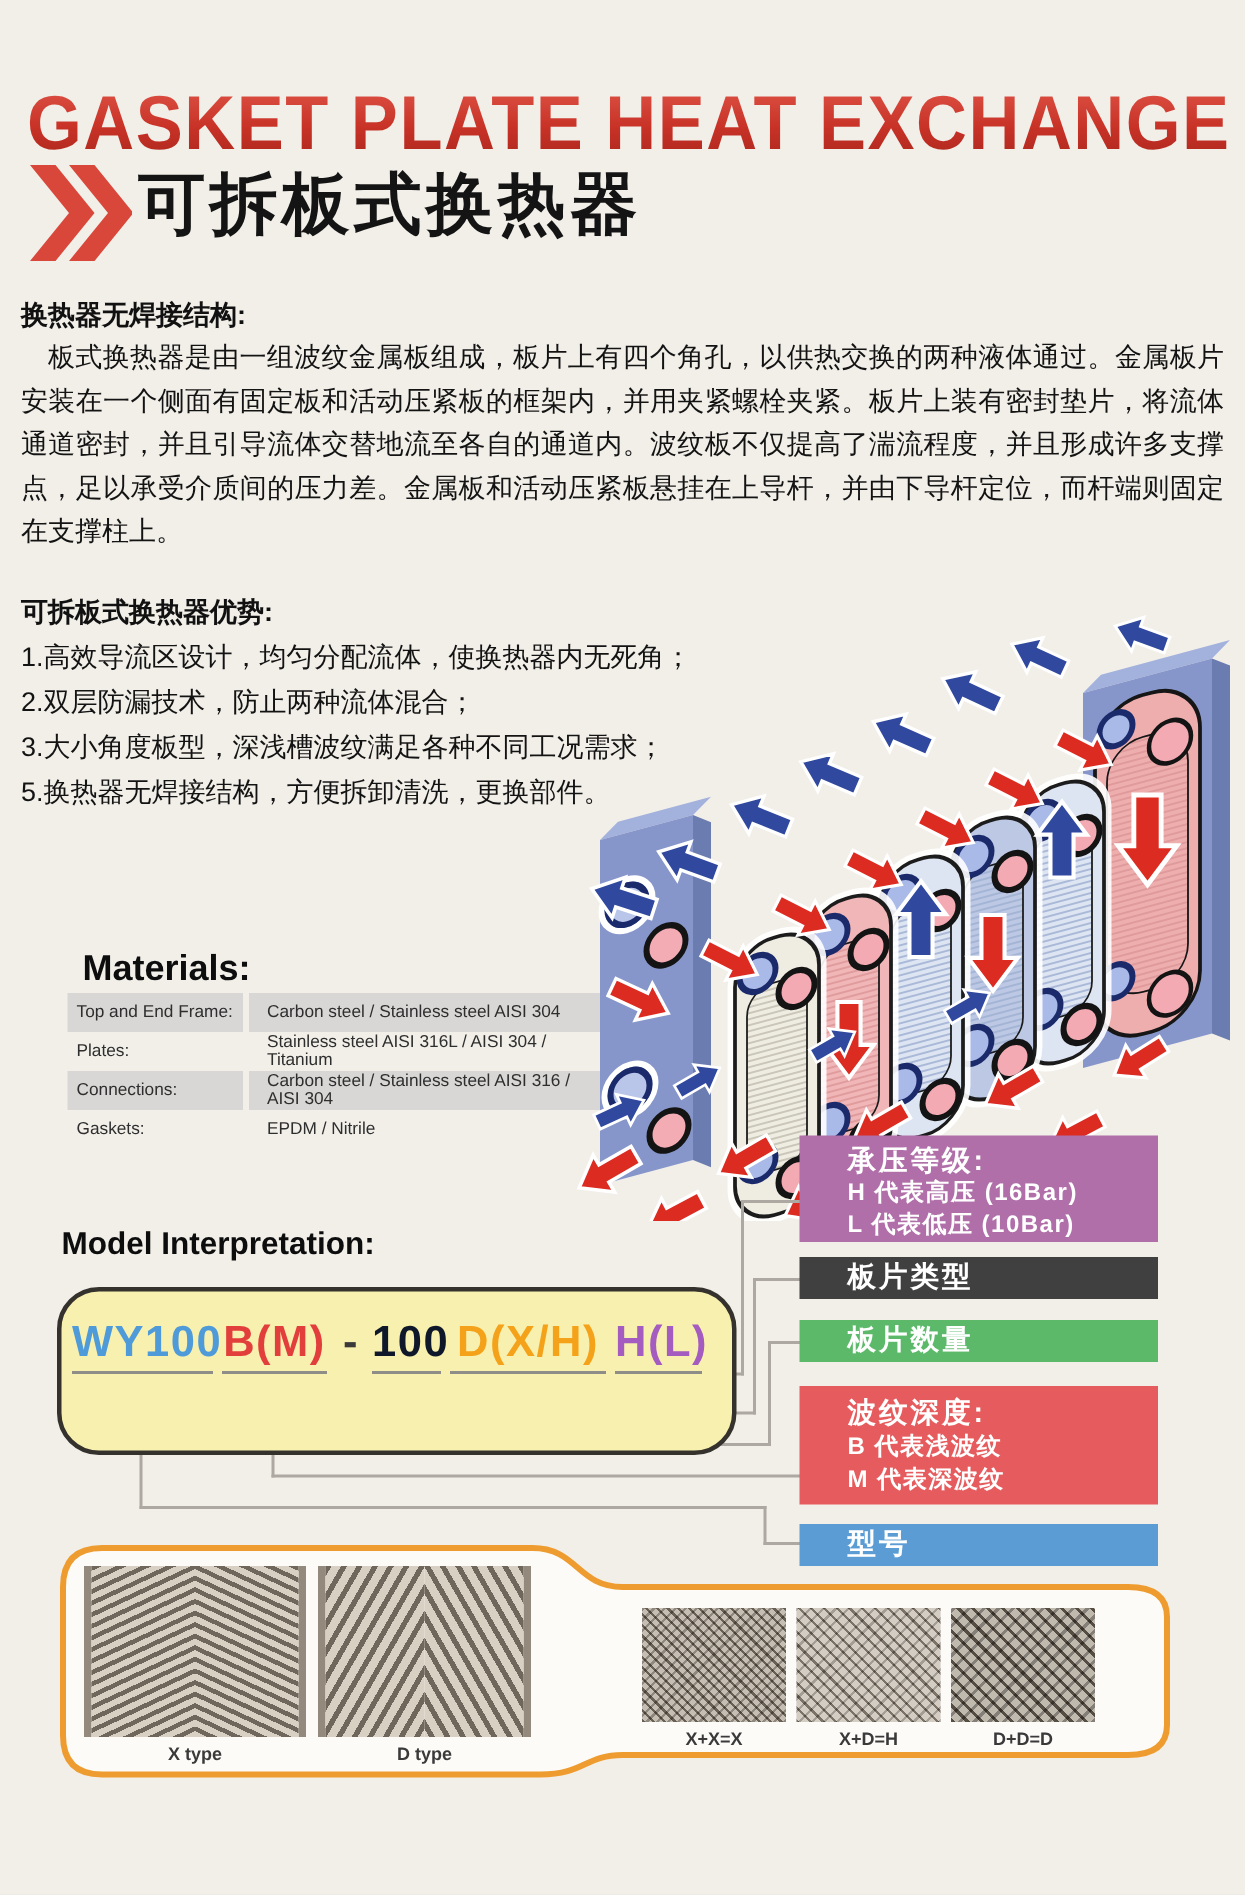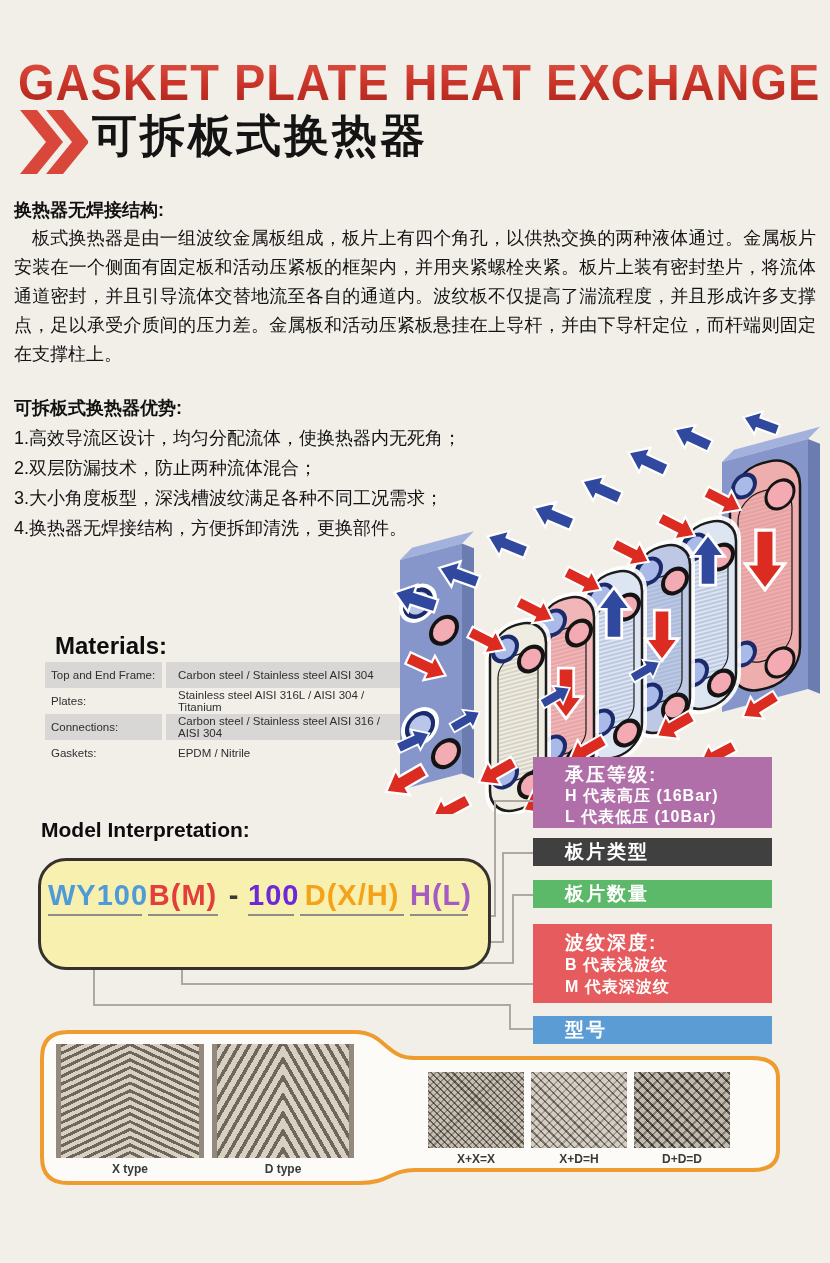--- a/index.html
+++ b/index.html
@@ -26,21 +26,21 @@
   .mat-value{margin-left:4px;flex:1;padding-left:12px;font-size:11.5px;color:#2e2e2e;height:100%;display:flex;align-items:center;}
   
   .model-title{position:absolute;left:41px;top:818px;font-size:21px;font-weight:800;color:#0d0d0d;z-index:3;}
   .model-box{position:absolute;left:38px;top:858px;width:447px;height:106px;background:#f8f0ae;
     border:3px solid #35322d;border-radius:28px;z-index:3;}
   .code{position:absolute;left:48px;top:878px;height:40px;z-index:4;white-space:nowrap;}
   .seg{display:inline-block;text-align:center;font-size:29px;font-weight:800;letter-spacing:1px;
     line-height:34px;padding-bottom:2px;border-bottom:2px solid #8f8d88;vertical-align:top;}
   .seg.nd{border-bottom:none;}
   .s0{width:94px;color:#4f9bd9;} .s1{width:70px;margin-left:6px;color:#e23f3c;}
-  .s2{width:20px;margin-left:6px;color:#3a3a3a;} .s3{width:46px;margin-left:4px;color:#6d28d9;}
+  .s2{width:20px;margin-left:6px;color:#3a3a3a;} .s3{width:46px;margin-left:4px;color:#0f172a;}
   .s4{width:104px;margin-left:6px;color:#f5a21b;} .s5{width:58px;margin-left:6px;color:#a45cc0;}
   
   .cline{position:absolute;background:#ada9a2;z-index:2;}
   
   .lg{position:absolute;left:533px;width:239px;color:#fff;z-index:3;box-sizing:border-box;padding-left:32px;}
   .lg .t{font-size:19px;font-weight:700;letter-spacing:2px;}
   .lg .l{font-size:16px;font-weight:700;letter-spacing:1px;}
   .lg1{top:757px;height:71px;background:#b06fa8;padding-top:7px;line-height:21px;}
   .lg2{top:838px;height:28px;background:#404040;line-height:28px;}
   .lg3{top:880px;height:28px;background:#5cb96a;line-height:28px;}
@@ -78,21 +78,21 @@
   </svg>
   <div class="hdr-zh">可拆板式换热器</div>
 
   <div class="sec-head" style="top:198px;">换热器无焊接结构:</div>
   <div class="intro-body">板式换热器是由一组波纹金属板组成，板片上有四个角孔，以供热交换的两种液体通过。金属板片安装在一个侧面有固定板和活动压紧板的框架内，并用夹紧螺栓夹紧。板片上装有密封垫片，将流体通道密封，并且引导流体交替地流至各自的通道内。波纹板不仅提高了湍流程度，并且形成许多支撑点，足以承受介质间的压力差。金属板和活动压紧板悬挂在上导杆，并由下导杆定位，而杆端则固定在支撑柱上。</div>
 
   <div class="sec-head" style="top:396px;">可拆板式换热器优势:</div>
   <div class="adv-item" style="top:426px;">1.高效导流区设计，均匀分配流体，使换热器内无死角；</div>
   <div class="adv-item" style="top:456px;">2.双层防漏技术，防止两种流体混合；</div>
   <div class="adv-item" style="top:486px;">3.大小角度板型，深浅槽波纹满足各种不同工况需求；</div>
-  <div class="adv-item" style="top:516px;">4.换热器无焊接结构，方便拆卸清洗，更换部件。</div>
+  <div class="adv-item" style="top:516px;">5.换热器无焊接结构，方便拆卸清洗，更换部件。</div>
 
   <svg class="diagram" viewBox="0 0 452 404">
     <defs>
       <pattern id="hg" width="6" height="4" patternUnits="userSpaceOnUse">
           <path d="M0,2 H6" stroke="#c3beb0" stroke-width="1.1"></path>
         </pattern>
       <pattern id="hr" width="6" height="4" patternUnits="userSpaceOnUse">
           <path d="M0,2 H6" stroke="#dc9598" stroke-width="1.1"></path>
         </pattern>
       <pattern id="hb" width="6" height="4" patternUnits="userSpaceOnUse">

